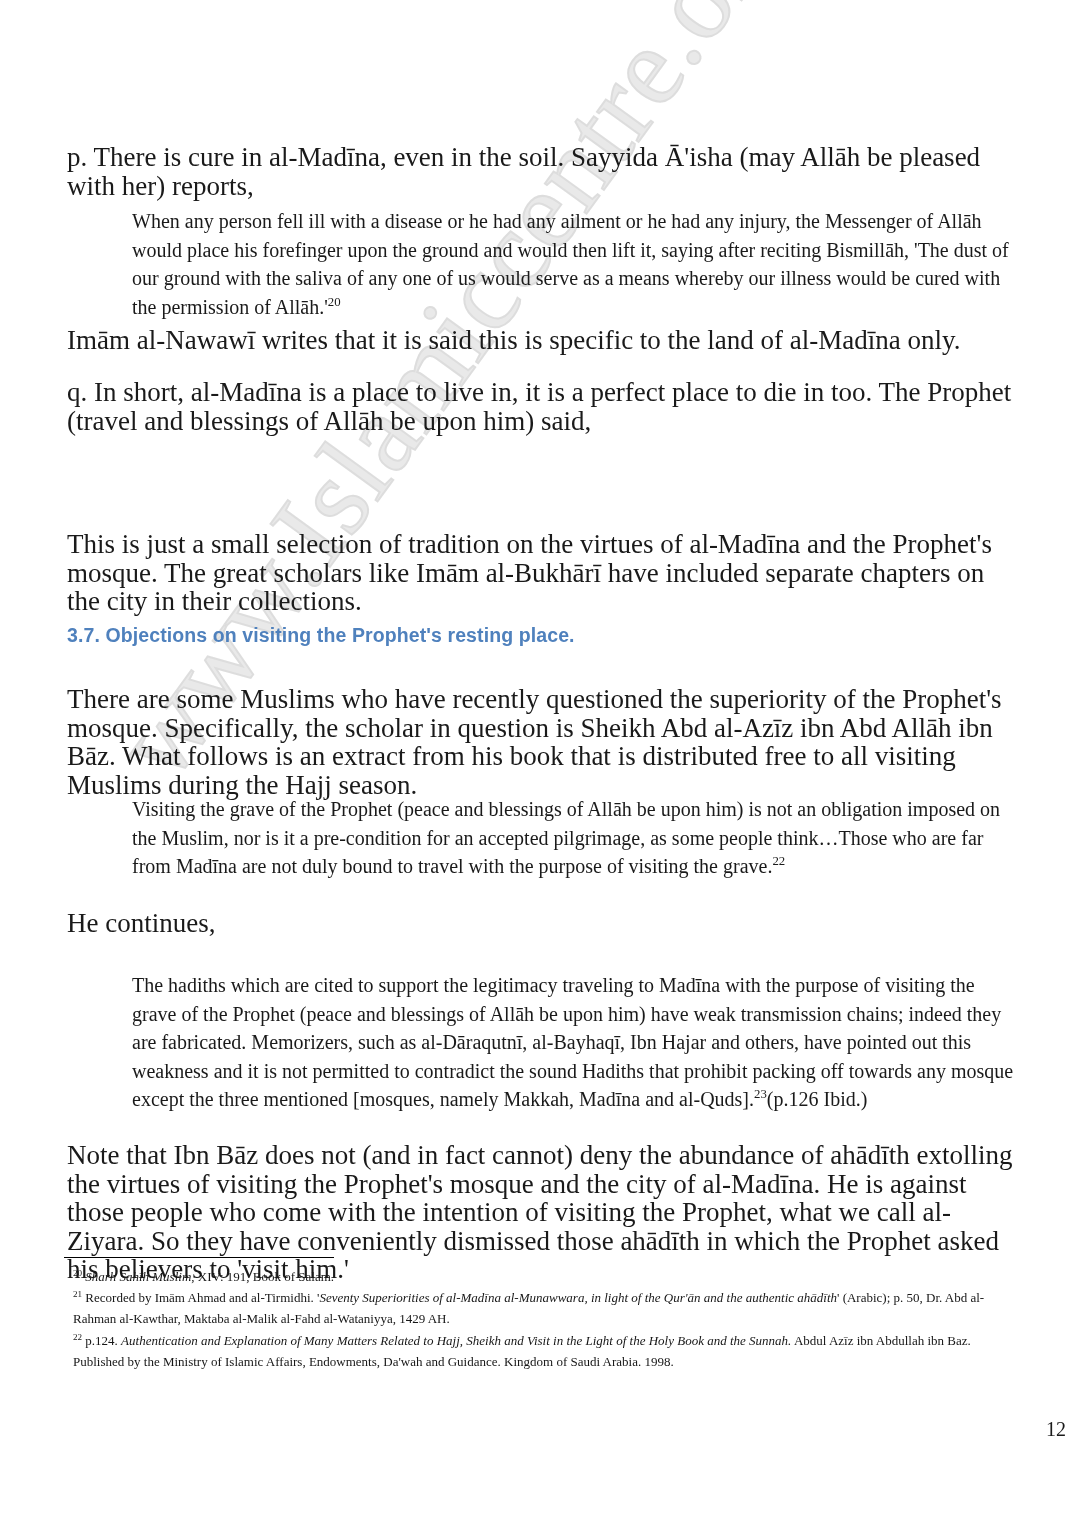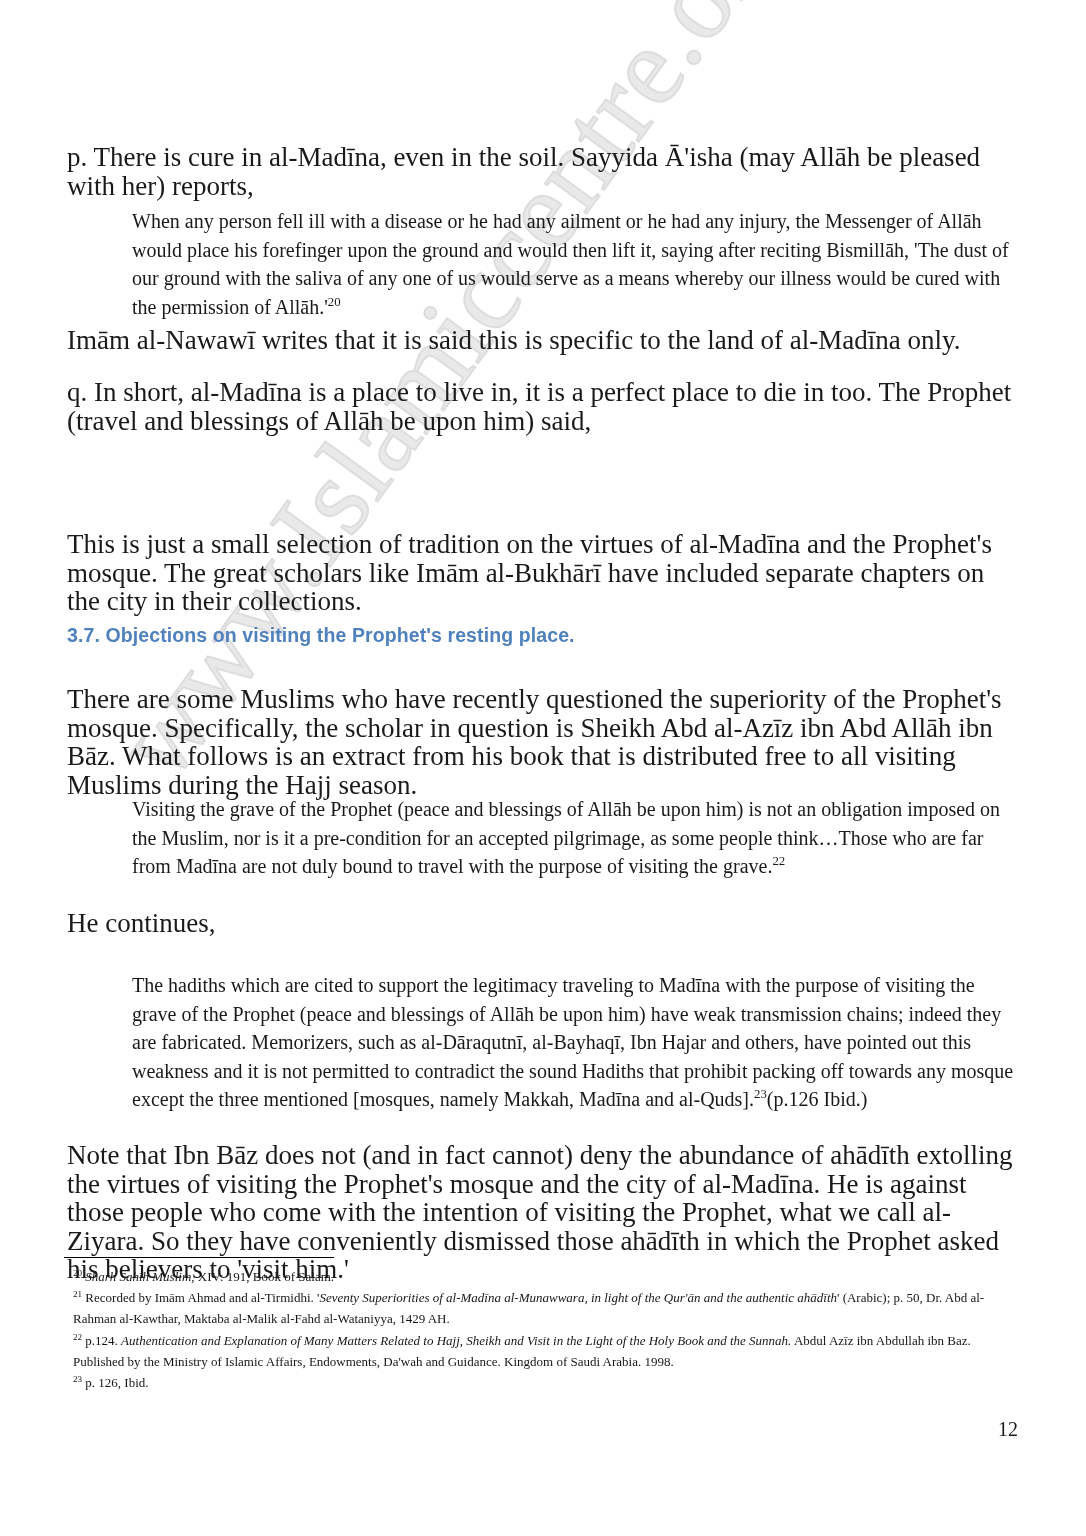--- a/index.html
+++ b/index.html
@@ -118,20 +118,21 @@
   }
   #page-number {
     position: absolute;
     left: 0;
     top: 1418px;
     width: 1018px;
     text-align: right;
     font-size: 20px;
     color: #1a1a1a;
     z-index: 2;
+    padding-left: 48px;
   }
 </style>
 </head>
 <body>
 
 <div id="page">
 
   <div id="watermark">
     <div class="wm-text">www.Islamiccentre.org</div>
   </div>
@@ -175,22 +176,18 @@
         <span class="it">Sharh Sahīh Muslim</span><span>, XIV: 191, Book of Salam.</span>
       </p>
       <p class="fn">
         <sup>21</sup>
         <span>Recorded by Imām Ahmad and al-Tirmidhi. '</span><span class="it">Seventy Superiorities of al-Madīna al-Munawwara, in light of the Qur'ān and the authentic ahādīth</span><span>' (Arabic); p. 50, Dr. Abd al-Rahman al-Kawthar, Maktaba al-Malik al-Fahd al-Wataniyya, 1429 AH.</span>
       </p>
       <p class="fn">
         <sup>22</sup>
         <span>p.124. </span><span class="it">Authentication and Explanation of Many Matters Related to Hajj, Sheikh and Visit in the Light of the Holy Book and the Sunnah.</span><span> Abdul Azīz ibn Abdullah ibn Baz. Published by the Ministry of Islamic Affairs, Endowments, Da'wah and Guidance. Kingdom of Saudi Arabia. 1998.</span>
       </p>
-      <p class="fn">
-        <sup>23</sup>
-        <span>p. 126, Ibid.</span>
-      </p>
     </div>
 
     <div id="page-number">12</div>
 
   </div>
 </div>
 
 </body></html>

